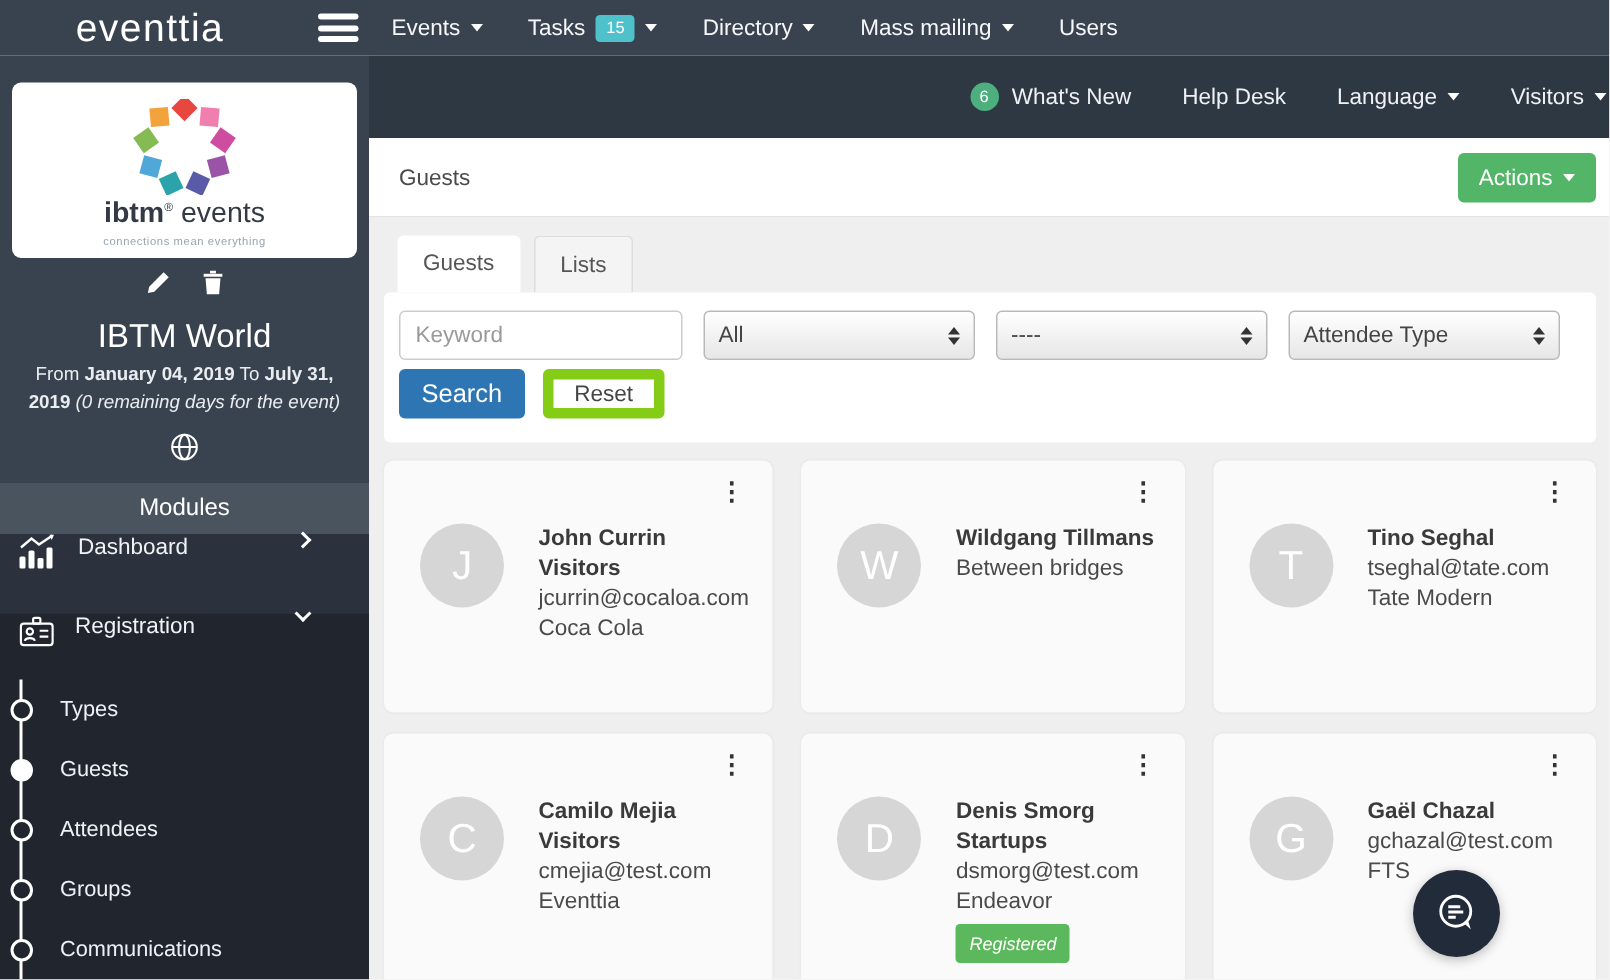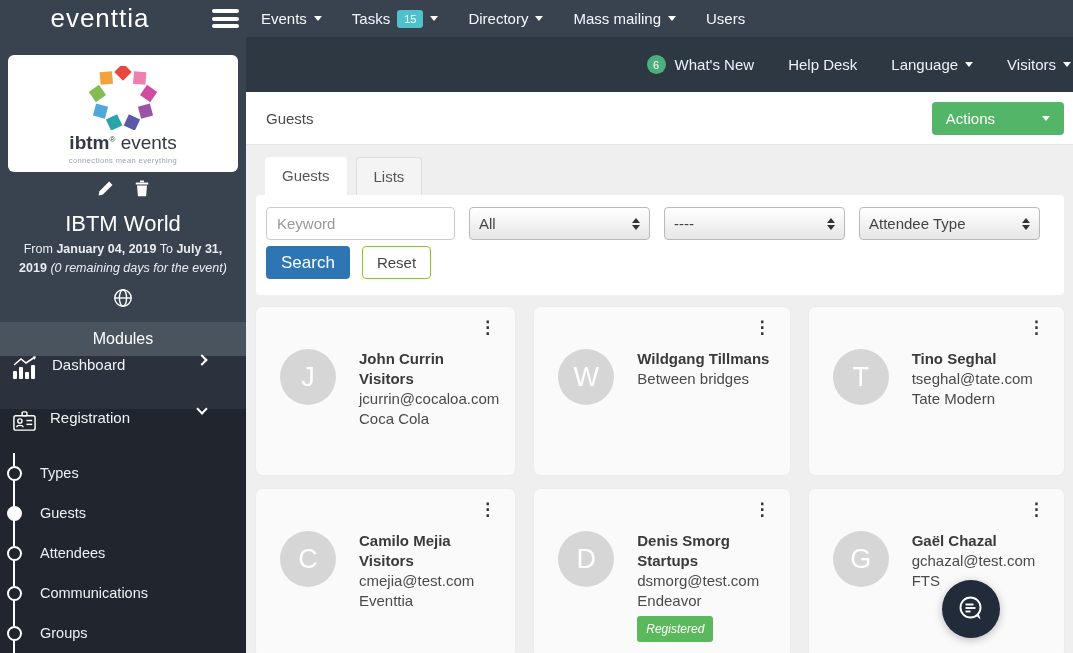--- a/index.html
+++ b/index.html
@@ -49,37 +49,37 @@
   .reg-section::before { content:""; position:absolute; left:13px; top:44px; bottom:0; width:2px; background:#fff; }
   .sub-list { position:relative; }
   .sub-item { height:40px; display:flex; align-items:center; cursor:pointer; position:relative; }
   .dot { width:15px; height:15px; border:2px solid #fff; border-radius:50%; background:#20252e; margin-left:7px; z-index:2; flex:0 0 auto; }
   .sub-item.active .dot { background:#fff; }
   .sub-label { margin-left:18px; color:#eef1f4; font-size:14.5px; }
 
   
   .page-header { position:absolute; left:246px; top:92px; right:0; height:53px; background:#fff; border-bottom:1px solid #e4e4e4; display:flex; align-items:center; padding:0 9px 0 20px; z-index:10; }
   .page-title { font-size:15px; color:#4a4a4a; }
-  .btn-actions { margin-left:auto; background:#53b567; color:#fff; border:none; border-radius:4px; font-size:15px; padding:8px 14px; display:flex; align-items:center; cursor:pointer; font-family:inherit;gap:40px; }
+  .btn-actions { margin-left:auto; background:#53b567; color:#fff; border:none; border-radius:4px; font-size:15px; padding:8px 14px; display:flex; align-items:center; cursor:pointer; font-family:inherit; }
   .content { position:absolute; left:246px; top:145px; right:0; bottom:0; background:#efefef; padding:12px 9px 0 10px; overflow:hidden; }
   .tabs { display:flex; margin-left:9px; }
   .tab { padding:10px 17px; font-size:15px; color:#555; cursor:pointer; border-radius:4px 4px 0 0; }
   .tab.active { background:#fff; }
   .tab.inactive { background:#f4f4f4; border:1px solid #ddd; border-bottom:none; margin-left:9px; }
   .panel { background:#fff; border-radius:4px; padding:12px 10px; height:100px; }
   .filters { display:flex; gap:14px; }
   .input-keyword { width:189px; height:33px; border:1px solid #ccc; border-radius:4px; padding:0 10px; font-size:15px; color:#444; font-family:inherit; }
   .input-keyword::placeholder { color:#999; }
   .sel { width:181px; height:33px; border:1px solid #b9b9b9; border-radius:4px; background:linear-gradient(#ffffff,#e6e6e6); display:flex; align-items:center; padding:0 9px; font-size:15px; color:#444; cursor:pointer; }
   .sel-spinner { margin-left:auto; display:flex; flex-direction:column; gap:2px; }
   .tri-up { width:0; height:0; border-left:4px solid transparent; border-right:4px solid transparent; border-bottom:5px solid #333; }
   .tri-down { width:0; height:0; border-left:4px solid transparent; border-right:4px solid transparent; border-top:5px solid #333; }
   .form-actions { margin-top:6px; display:flex; gap:12px; }
   .btn-search { background:#2e76b3; color:#fff; border:none; border-radius:4px; font-size:17px; padding:0 15px; height:33px; cursor:pointer; font-family:inherit; }
-  .btn-reset { background:#fff; color:#444; border:1px solid #84cc16; border-radius:4px; font-size:15px; padding:0 14px; height:33px; cursor:pointer; font-family:inherit; }
+  .btn-reset { background:#fff; color:#444; border:7px solid #84cc16; border-radius:4px; font-size:15px; padding:0 14px; height:33px; cursor:pointer; font-family:inherit; }
 
   
   .cards { margin-top:12px; display:grid; grid-template-columns:repeat(3,1fr); gap:14px 19px; }
   .card { background:#fafafa; border-radius:6px; height:168px; position:relative; padding:16px; box-shadow:0 0 2px rgba(0,0,0,0.06); }
   .kebab { position:absolute; top:12px; right:19px; font-size:17px; color:#333; cursor:pointer; line-height:1; font-weight:bold; }
   .card-body { display:flex; margin-top:26px; }
   .avatar { width:56px; height:56px; border-radius:50%; background:#d6d6d6; color:#fff; font-size:27px; display:flex; align-items:center; justify-content:center; margin-left:8px; flex:0 0 auto; }
   .info { margin-left:23px; font-size:15px; color:#4a4a4a; line-height:20px; }
   .g-name, .g-type { font-weight:bold; color:#3a3a3a; }
   .g-type:empty { display:none; }
@@ -232,25 +232,25 @@
         <div class="sub-item active">
           <span class="dot"></span>
           <span class="sub-label">Guests</span>
         </div>
         <div class="sub-item">
           <span class="dot"></span>
           <span class="sub-label">Attendees</span>
         </div>
         <div class="sub-item">
           <span class="dot"></span>
+          <span class="sub-label">Groups</span>
+        </div>
+        <div class="sub-item">
+          <span class="dot"></span>
           <span class="sub-label">Communications</span>
-        </div>
-        <div class="sub-item">
-          <span class="dot"></span>
-          <span class="sub-label">Groups</span>
         </div>
       </div>
     </div>
   </div>
 
   <div class="page-header">
     <span class="page-title">Guests</span>
     <button class="btn-actions">
       <span>Actions</span>
       <span class="caret"></span>

